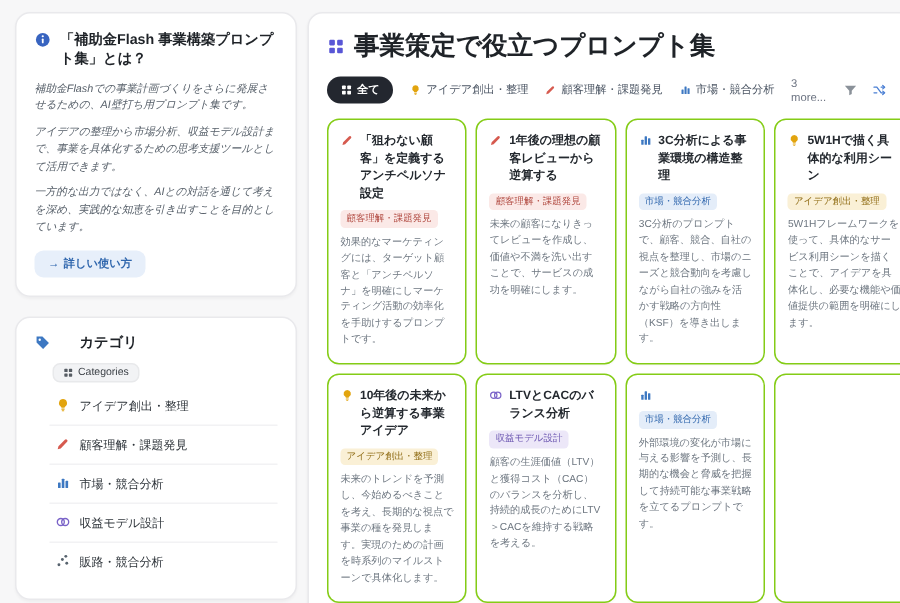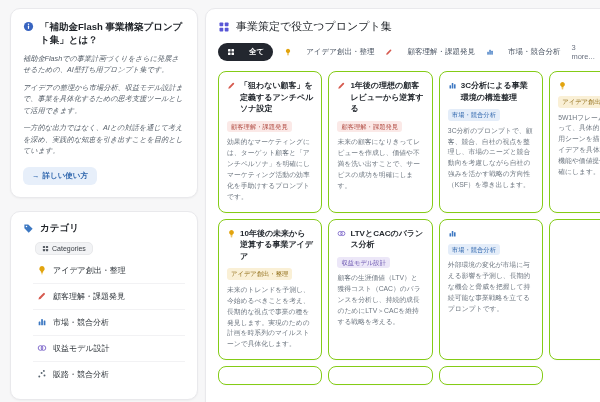--- a/index.html
+++ b/index.html
@@ -22,40 +22,40 @@
   .about-header { display: flex; gap: 6px; align-items: flex-start; }
   .about-title { font-size: 9.5px; font-weight: bold; line-height: 1.4; color: #1f2328; }
   .about p { font-size: 7.2px; color: #57606a; line-height: 1.6; margin-top: 6px; font-style: italic; }
   .cta {
     margin-top: 10px; display: inline-flex; align-items: center; gap: 3px;
     background: #e7effa; color: #2f66ad; font-size: 7.5px; font-weight: bold;
     padding: 4px 9px; border-radius: 6px; border: none; cursor: pointer;
     font-family: inherit;
   }
   .cats { padding: 10px 12px 12px; }
-  .cats-header { display: flex; gap: 6px; align-items: center; }
+  .cats-header { display: flex; gap: 19px; align-items: center; }
   .cats-title { font-size: 9.5px; font-weight: bold; color: #1f2328; }
   .badge-categories {
     display: inline-flex; align-items: center; gap: 3px;
     background: #f2f3f5; border: 1px solid #e8e9eb; border-radius: 5px;
     padding: 2px 6px; font-size: 7px; color: #3a3f45; margin: 7px 0 3px 12px;
   }
   .cat-item {
     display: flex; align-items: center; gap: 6px;
     margin-left: 10px; padding: 7px 4px 7px 4px;
     border-bottom: 1px solid #f2f2f4; font-size: 8px; color: #2e343a; cursor: pointer;
   }
   .cat-item:last-child { border-bottom: none; }
   
   .main { flex: 1; padding: 10px 12px; min-height: 500px; }
   .main-header { display: flex; align-items: center; gap: 6px; }
-  .main-title { font-size: 11px; font-weight: normal; color: #1f2328; }
+  .main-title { font-size: 17px; font-weight: bold; color: #1f2328; }
   .tab-bar { display: flex; align-items: center; gap: 11px; margin-top: 9px; }
   .tab {
-    display: inline-flex; align-items: center; gap: 14px;
+    display: inline-flex; align-items: center; gap: 3px;
     font-size: 7.5px; color: #4b5563; cursor: pointer; white-space: nowrap;
   }
   .tab.active {
     background: #23272f; color: #ffffff; font-weight: bold;
     padding: 4px 9px; border-radius: 999px;
   }
   .more { font-size: 7.5px; color: #6b7280; cursor: pointer; }
   .toolbar { margin-left: auto; display: flex; align-items: center; gap: 9px; }
   .toolbar .ic { cursor: pointer; }
   .card-grid {
@@ -286,20 +286,21 @@
             <span class="tx">3C分析による事業環境の構造整理</span>
           </div><span class="card-badge" style="background:#e4edf9;color:#2f66ad">市場・競合分析</span><p class="card-desc">3C分析のプロンプトで、顧客、競合、自社の視点を整理し、市場のニーズと競合動向を考慮しながら自社の強みを活かす戦略の方向性（KSF）を導き出します。</p></div>
         <div class="card"><div class="card-title">
             <span class="ic mt1">
               <svg width="9" height="9" viewBox="0 0 24 24" fill="#e2a40e" style="color:#e2a40e">
                 <path d="M12 2.5a6.5 6.5 0 0 0-3.7 11.8c.7.5 1.2 1.3 1.2 2.2h5c0-.9.5-1.7 1.2-2.2A6.5 6.5 0 0 0 12 2.5z"></path>
                 <rect x="9.2" y="17.6" width="5.6" height="1.8" rx=".9"></rect>
                 <rect x="10" y="20.3" width="4" height="1.6" rx=".8"></rect>
               </svg>
             </span>
+            <span class="tx">5W1Hで描く具体的な利用シーン</span>
           </div><span class="card-badge" style="background:#faf0d6;color:#8f6b13">アイデア創出・整理</span><p class="card-desc">5W1Hフレームワークを使って、具体的なサービス利用シーンを描くことで、アイデアを具体化し、必要な機能や価値提供の範囲を明確にします。</p></div>
         <div class="card"><div class="card-title">
             <span class="ic mt1">
               <svg width="9" height="9" viewBox="0 0 24 24" fill="#e2a40e" style="color:#e2a40e">
                 <path d="M12 2.5a6.5 6.5 0 0 0-3.7 11.8c.7.5 1.2 1.3 1.2 2.2h5c0-.9.5-1.7 1.2-2.2A6.5 6.5 0 0 0 12 2.5z"></path>
                 <rect x="9.2" y="17.6" width="5.6" height="1.8" rx=".9"></rect>
                 <rect x="10" y="20.3" width="4" height="1.6" rx=".8"></rect>
               </svg>
             </span>
             <span class="tx">10年後の未来から逆算する事業アイデア</span>

